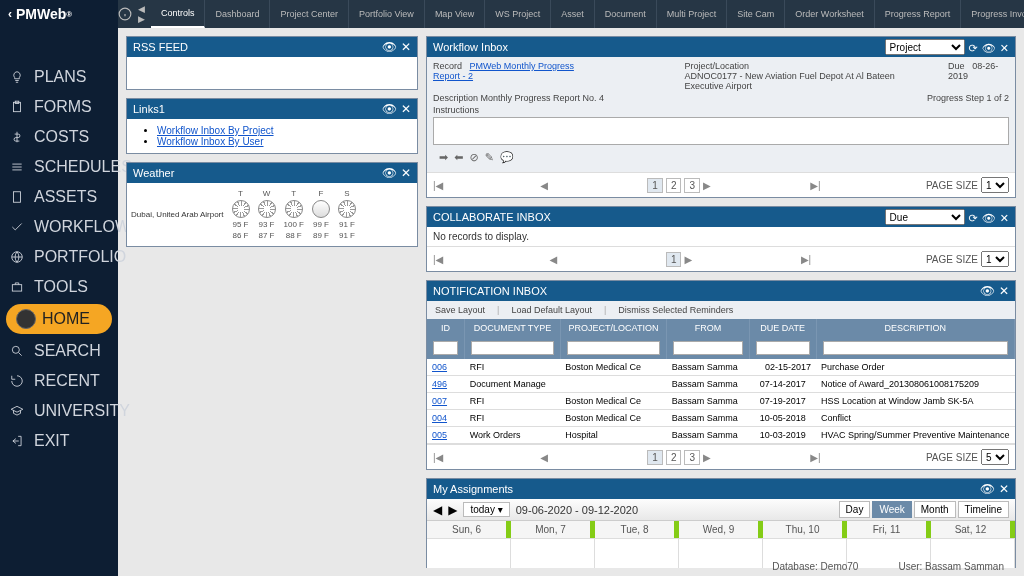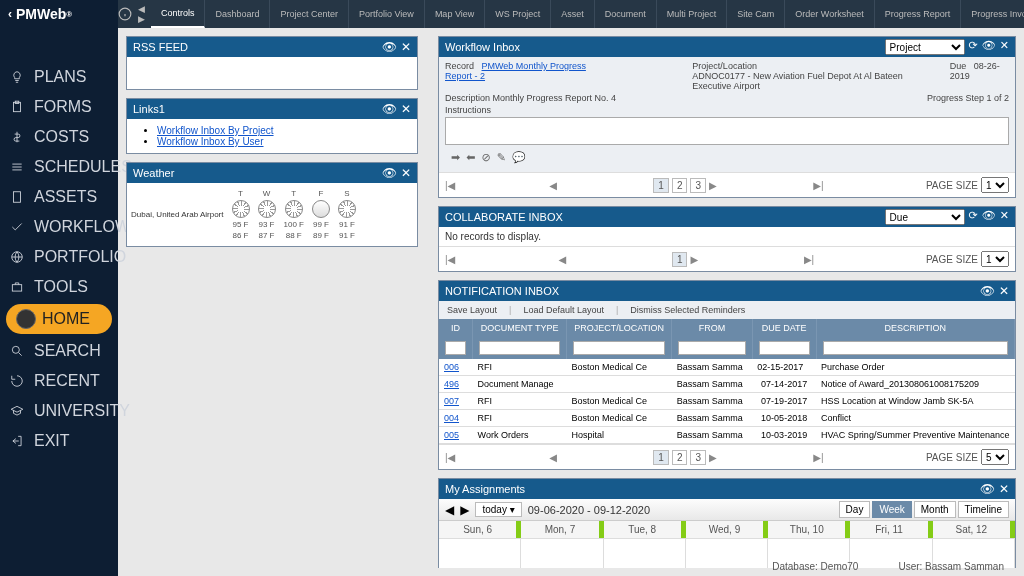--- a/index.html
+++ b/index.html
@@ -14,21 +14,21 @@
 .nav-item.active{background:#f5a623;color:#222;border-radius:15px;margin:2px 6px;}
 .nav-active-left{width:20px;height:20px;border-radius:50%;border:1px solid #666;background:#333;margin-right:6px;}
 .ico{width:14px;height:14px;margin-right:10px;display:inline-block;}
 .ico svg{width:14px;height:14px;stroke:#d0d5dd;fill:none;stroke-width:1.5;}
 .main{flex:1;display:flex;flex-direction:column;overflow:hidden;}
 .tabbar{height:28px;background:#263645;display:flex;align-items:center;color:#bbb;font-size:9px;overflow:hidden;}
 .tabbar .info{width:28px;height:28px;display:flex;align-items:center;justify-content:center;}
 .tabbar .navarrows{display:flex;align-items:center;padding:0 6px;color:#bbb;}
 .tab{padding:0 10px;height:28px;display:flex;align-items:center;border-right:1px solid #3a4a5a;white-space:nowrap;cursor:pointer;}
 .tab.active{border-bottom:2px solid #fff;color:#fff;}
-.content{flex:1;display:flex;padding:8px;gap:20px;overflow:hidden;}
+.content{flex:1;display:flex;padding:8px;gap:8px;overflow:hidden;}
 .col-left{width:292px;display:flex;flex-direction:column;gap:8px;}
 .col-right{flex:1;display:flex;flex-direction:column;gap:8px;overflow:hidden;}
 .panel{border:1px solid #7a8ca2;background:#fff;}
 .panel-h{height:20px;background:#165a8c;color:#fff;display:flex;align-items:center;justify-content:space-between;padding:0 6px;font-size:11px;}
 .panel-h .icons{display:flex;gap:4px;}
 .panel-h .icons span{cursor:pointer;font-size:12px;}
 .panel-body{padding:6px;}
 .rss .panel-body{height:32px;}
 .links ul{list-style:disc;padding-left:24px;}
 .links a{color:#1155cc;text-decoration:underline;}
@@ -43,21 +43,21 @@
 .record-bar a{color:#1155cc;text-decoration:underline;}
 .instr{width:100%;height:28px;resize:none;font-size:10px;border:1px solid #aaa;}
 .toolbar{display:flex;align-items:center;gap:6px;padding:4px 6px;color:#666;font-size:11px;}
 .toolbar .tbtn{cursor:pointer;}
 .pager{display:flex;align-items:center;gap:3px;padding:4px 6px;font-size:10px;color:#555;border-top:1px solid #ddd;}
 .pager .pg{border:1px solid #bbb;padding:1px 4px;cursor:pointer;}
 .pager .pg.active{background:#e0e8f0;}
 .pager select{font-size:10px;height:16px;}
 .collab-body{padding:0;}
 .collab-body .msg{padding:4px 6px;font-size:10px;color:#333;}
-.panel-h .right-ctrls{display:flex;gap:4px;align-items:flex-start;}
+.panel-h .right-ctrls{display:flex;gap:4px;align-items:flex-end;}
 .panel-h select{font-size:10px;height:16px;width:80px;}
 .notif-tools{display:flex;gap:12px;padding:4px 8px;font-size:9px;color:#444;background:#eceff3;}
 .notif-tools span{cursor:pointer;}
 .n-table{width:100%;border-collapse:collapse;font-size:9px;}
 .n-table th{background:#6b8aa8;color:#fff;padding:4px 6px;font-weight:normal;white-space:nowrap;border-right:1px solid #7a96b2;}
 .n-table th input{width:100%;font-size:9px;height:14px;border:1px solid #aaa;background:#fff;}
 .n-table td{padding:3px 5px;border-bottom:1px solid #ddd;white-space:nowrap;overflow:hidden;text-overflow:ellipsis;}
 .n-table td.id{color:#1155cc;text-decoration:underline;cursor:pointer;}
 .assign .cal-bar{display:flex;align-items:center;justify-content:space-between;background:linear-gradient(#fdfdfd,#e8e8e8);border-bottom:1px solid #ccc;height:22px;padding:0 6px;}
 .cal-bar .left{display:flex;align-items:center;gap:6px;}
@@ -360,21 +360,21 @@
                   <th><input style=""></th>
                   <th><input style=""></th>
                 </tr>
               </thead>
               <tbody>
                 <tr>
                   <td class="id">006</td>
                   <td>RFI</td>
                   <td>Boston Medical Ce</td>
                   <td>Bassam Samma</td>
-                  <td style="text-align:left">02-15-2017</td>
+                  <td style="text-align:right">02-15-2017</td>
                   <td>Purchase Order</td>
                 </tr>
                 <tr>
                   <td class="id">496</td>
                   <td>Document Manage</td>
                   <td></td>
                   <td>Bassam Samma</td>
                   <td style="text-align:center">07-14-2017</td>
                   <td>Notice of Award_201308061008175209</td>
                 </tr>

